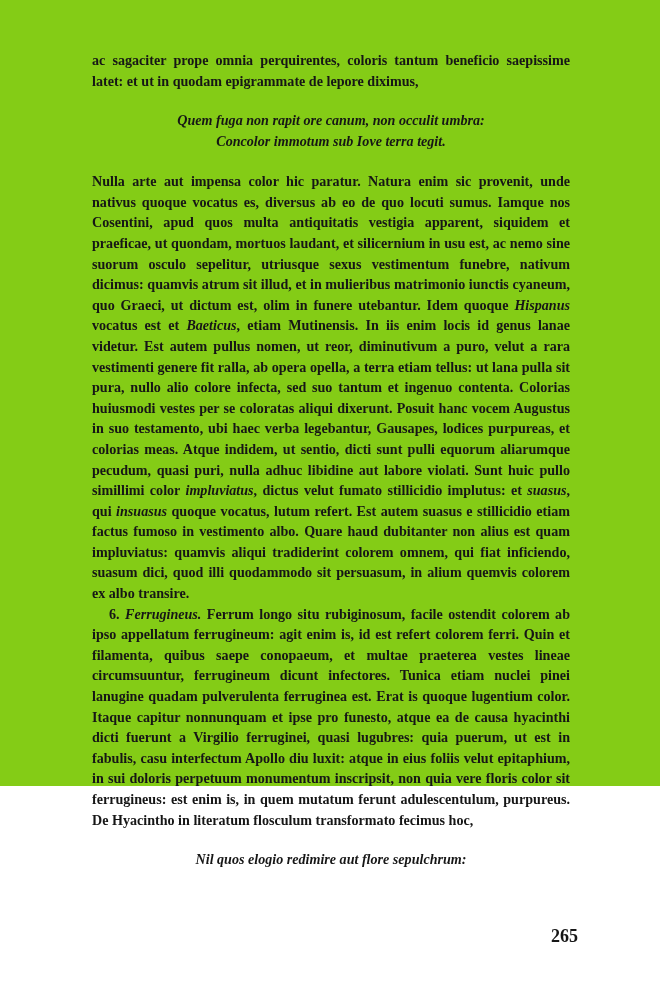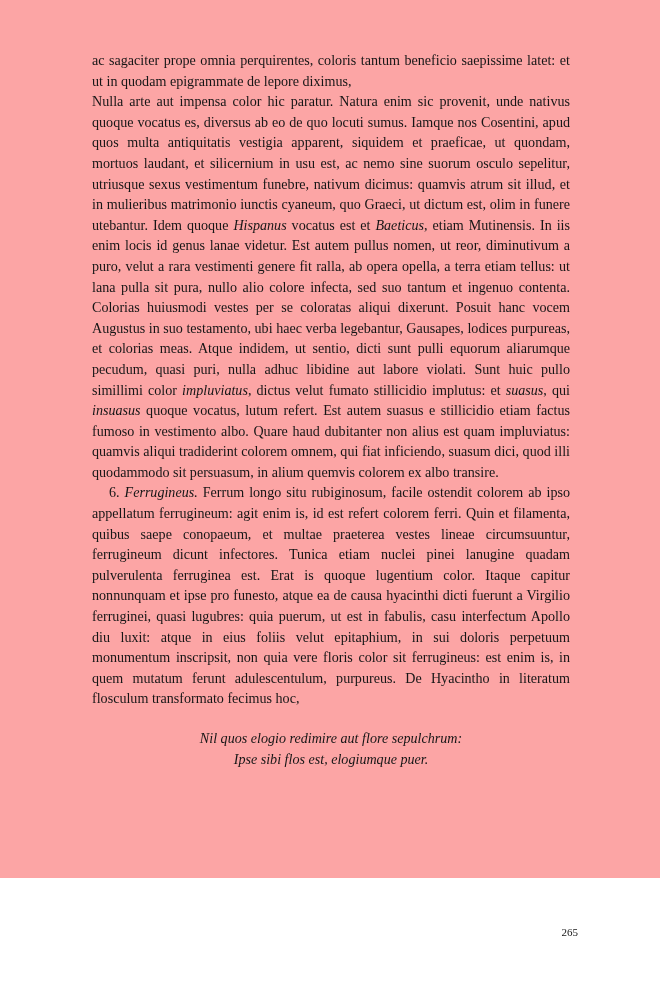--- a/index.html
+++ b/index.html
@@ -6,24 +6,25 @@
     margin: 0;
     padding: 0;
     width: 660px;
     height: 990px;
     overflow: hidden;
     background: #ffffff;
   }
   .page {
     position: relative;
     width: 660px;
-    height: 878px;
-    background: #fca5a5;
+    height: 786px;
+    background: #84cc16;
     color: #161616;
     font-family: "Liberation Serif", "DejaVu Serif", serif;
+    font-weight: bold;
   }
   .text-block {
     position: absolute;
     left: 92px;
     top: 50px;
     width: 478px;
     font-size: 14.1px;
     line-height: 20.6px;
     text-align: justify;
     text-justify: inter-word;
@@ -45,32 +46,35 @@
   }
   .verse-line {
     line-height: 21px;
   }
   .page-number {
     position: absolute;
     left: 0;
     top: 926px;
     width: 578px;
     text-align: right;
-    font-size: 11px;
+    font-size: 18px;
     color: #161616;
     font-family: "Liberation Serif", "DejaVu Serif", serif;
   }
 </style>
 </head>
 <body>
 
 <div class="page">
   <div class="text-block">
       <p class="para"><span>ac sagaciter prope omnia perquirentes, coloris tantum beneficio saepissime latet: et ut in quodam epigrammate de lepore diximus,</span></p>
+      <div class="verse">
+        <div class="verse-line">Quem fuga non rapit ore canum, non occulit umbra:</div>
+        <div class="verse-line">Concolor immotum sub Iove terra tegit.</div>
+      </div>
       <p class="para"><span>Nulla arte aut impensa color hic paratur. Natura enim sic provenit, unde nativus quoque vocatus es, diversus ab eo de quo locuti sumus. Iamque nos Cosentini, apud quos multa antiquitatis vestigia apparent, siquidem et praeficae, ut quondam, mortuos laudant, et silicernium in usu est, ac nemo sine suorum osculo sepelitur, utriusque sexus vestimentum funebre, nativum dicimus: quamvis atrum sit illud, et in mulieribus matrimonio iunctis cyaneum, quo Graeci, ut dictum est, olim in funere utebantur. Idem quoque </span><span class="it">Hispanus</span><span> vocatus est et </span><span class="it">Baeticus</span><span>, etiam Mutinensis. In iis enim locis id genus lanae videtur. Est autem pullus nomen, ut reor, diminutivum a puro, velut a rara vestimenti genere fit ralla, ab opera opella, a terra etiam tellus: ut lana pulla sit pura, nullo alio colore infecta, sed suo tantum et ingenuo contenta. Colorias huiusmodi vestes per se coloratas aliqui dixerunt. Posuit hanc vocem Augustus in suo testamento, ubi haec verba legebantur, Gausapes, lodices purpureas, et colorias meas. Atque indidem, ut sentio, dicti sunt pulli equorum aliarumque pecudum, quasi puri, nulla adhuc libidine aut labore violati. Sunt huic pullo simillimi color </span><span class="it">impluviatus</span><span>, dictus velut fumato stillicidio implutus: et </span><span class="it">suasus</span><span>, qui </span><span class="it">insuasus</span><span> quoque vocatus, lutum refert. Est autem suasus e stillicidio etiam factus fumoso in vestimento albo. Quare haud dubitanter non alius est quam impluviatus: quamvis aliqui tradiderint colorem omnem, qui fiat inficiendo, suasum dici, quod illi quodammodo sit persuasum, in alium quemvis colorem ex albo transire.</span></p>
       <p class="para indent"><span>6. </span><span class="it">Ferrugineus.</span><span> Ferrum longo situ rubiginosum, facile ostendit colorem ab ipso appellatum ferrugineum: agit enim is, id est refert colorem ferri. Quin et filamenta, quibus saepe conopaeum, et multae praeterea vestes lineae circumsuuntur, ferrugineum dicunt infectores. Tunica etiam nuclei pinei lanugine quadam pulverulenta ferruginea est. Erat is quoque lugentium color. Itaque capitur nonnunquam et ipse pro funesto, atque ea de causa hyacinthi dicti fuerunt a Virgilio ferruginei, quasi lugubres: quia puerum, ut est in fabulis, casu interfectum Apollo diu luxit: atque in eius foliis velut epitaphium, in sui doloris perpetuum monumentum inscripsit, non quia vere floris color sit ferrugineus: est enim is, in quem mutatum ferunt adulescentulum, purpureus. De Hyacintho in literatum flosculum transformato fecimus hoc,</span></p>
       <div class="verse">
         <div class="verse-line">Nil quos elogio redimire aut flore sepulchrum:</div>
-        <div class="verse-line">Ipse sibi flos est, elogiumque puer.</div>
       </div>
     </div>
   <div class="page-number">265</div>
 </div>
 
 </body></html>

